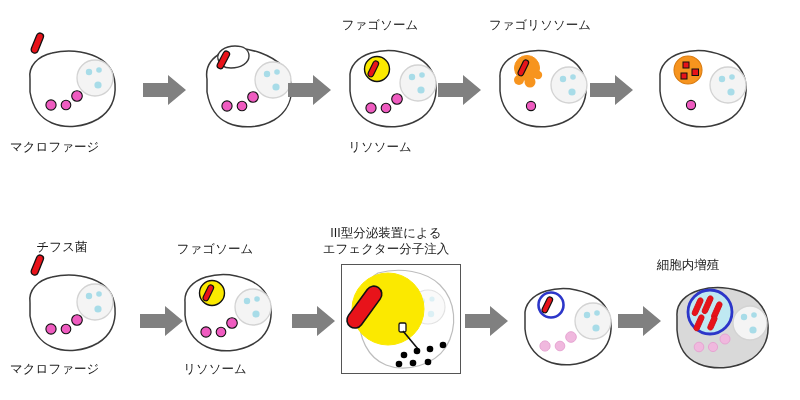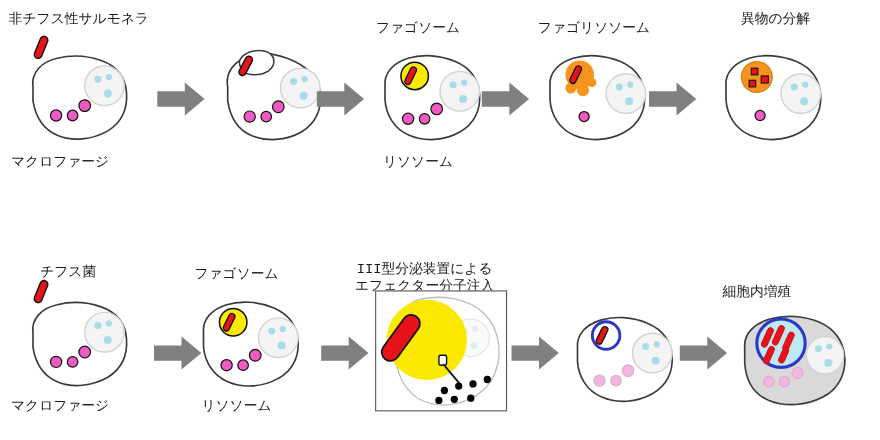--- a/index.html
+++ b/index.html
@@ -29,37 +29,35 @@
     background:#ffffff;
     box-sizing:border-box;
     overflow:hidden;
   }
 </style>
 </head>
 <body>
 
 <div id="stage">
 
-  <div class="lbl" style="left:8px;top:10px;width:150px;text-align:left;">非チフス性サルモネラ</div>
   <div class="lbl" style="left:10px;top:140px;width:140px;text-align:left;">マクロファージ</div>
 
   <div class="lbl" style="left:325px;top:18px;width:110px;">ファゴソーム</div>
   <div class="lbl" style="left:325px;top:140px;width:110px;">リソソーム</div>
 
   <div class="lbl" style="left:470px;top:18px;width:140px;">ファゴリソソーム</div>
 
-  <div class="lbl" style="left:650px;top:10px;width:110px;">異物の分解</div>
 
   <div class="lbl" style="left:12px;top:240px;width:100px;text-align:center;">チフス菌</div>
   <div class="lbl" style="left:10px;top:362px;width:140px;text-align:left;">マクロファージ</div>
 
   <div class="lbl" style="left:160px;top:242px;width:110px;">ファゴソーム</div>
   <div class="lbl" style="left:160px;top:362px;width:110px;">リソソーム</div>
 
-  <div class="lbl two" style="left:306px;top:237px;width:160px;font-family:Liberation Mono, monospace;">III型分泌装置による
+  <div class="lbl two" style="left:306px;top:225px;width:160px;">III型分泌装置による
 エフェクター分子注入</div>
 
 
   <div class="lbl" style="left:633px;top:258px;width:110px;">細胞内増殖</div>
 
   <div class="panel" style="left:8px;top:26px;">
     <svg width="140" height="115" viewBox="0 0 140 115">
 
       <g transform="translate(30,6) rotate(22)">
         <rect x="0" y="0" width="7" height="21" rx="3.4" fill="#e8131a" stroke="#111" stroke-width="1.3"></rect>

